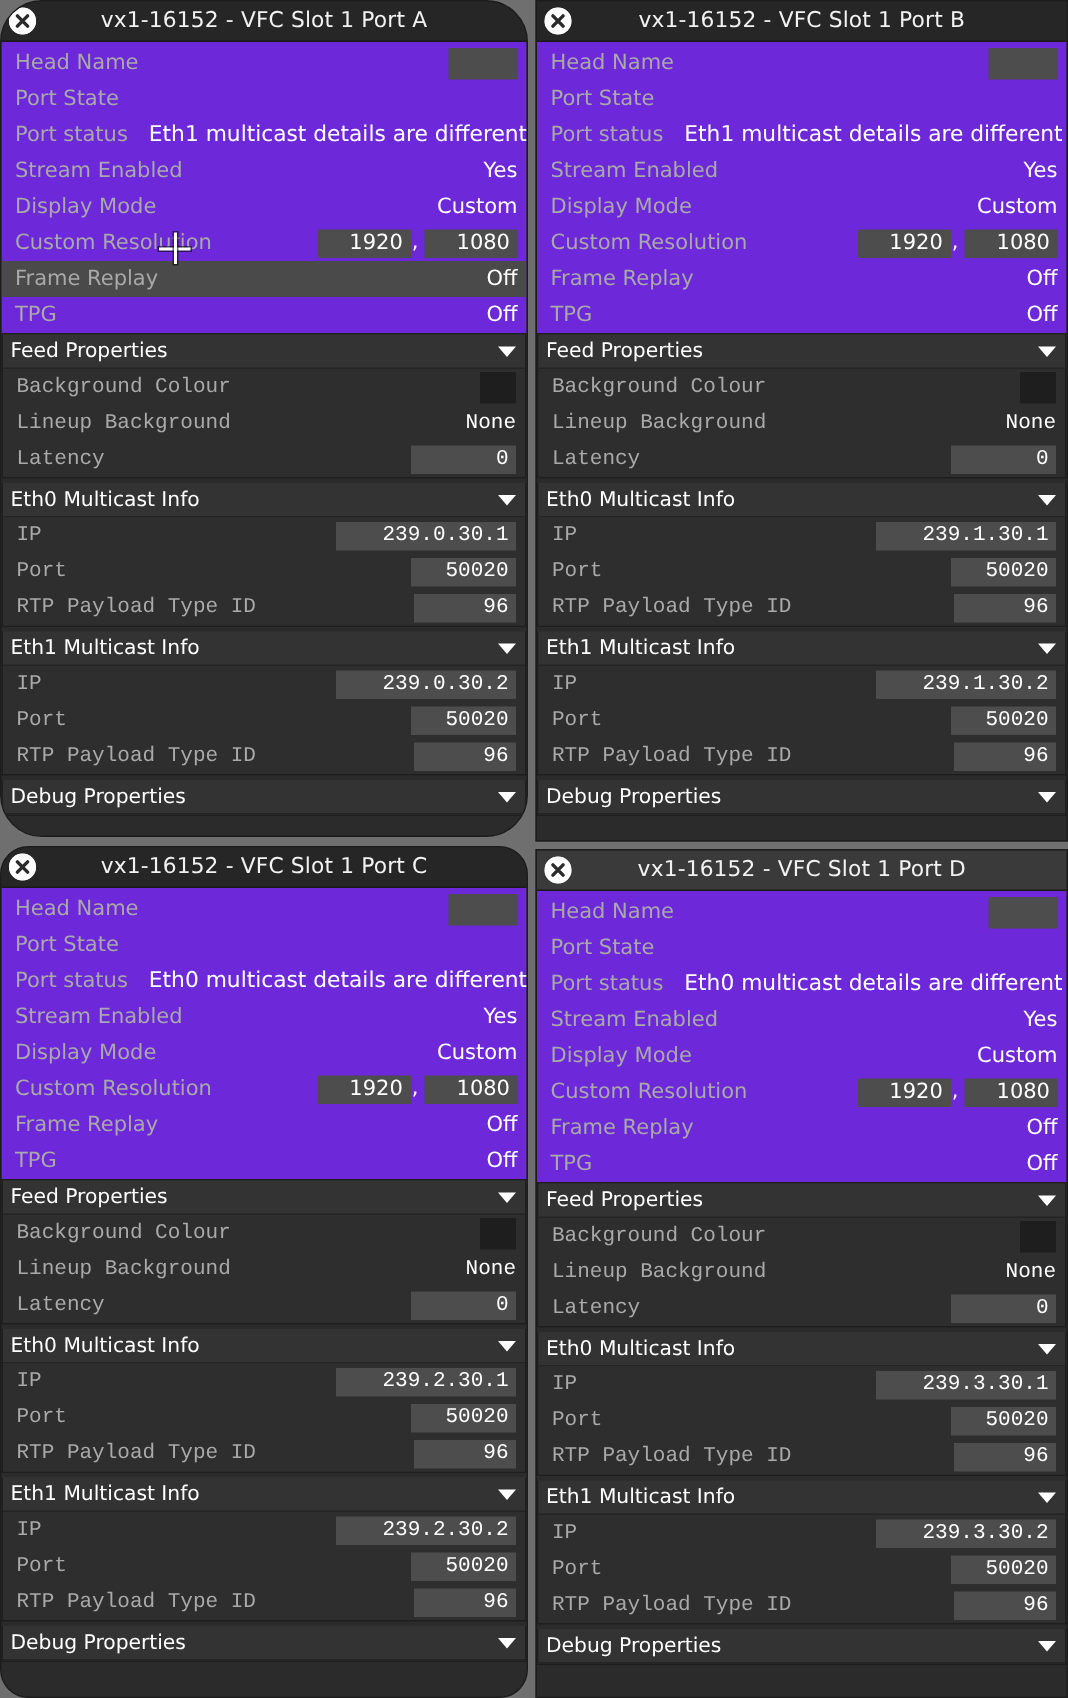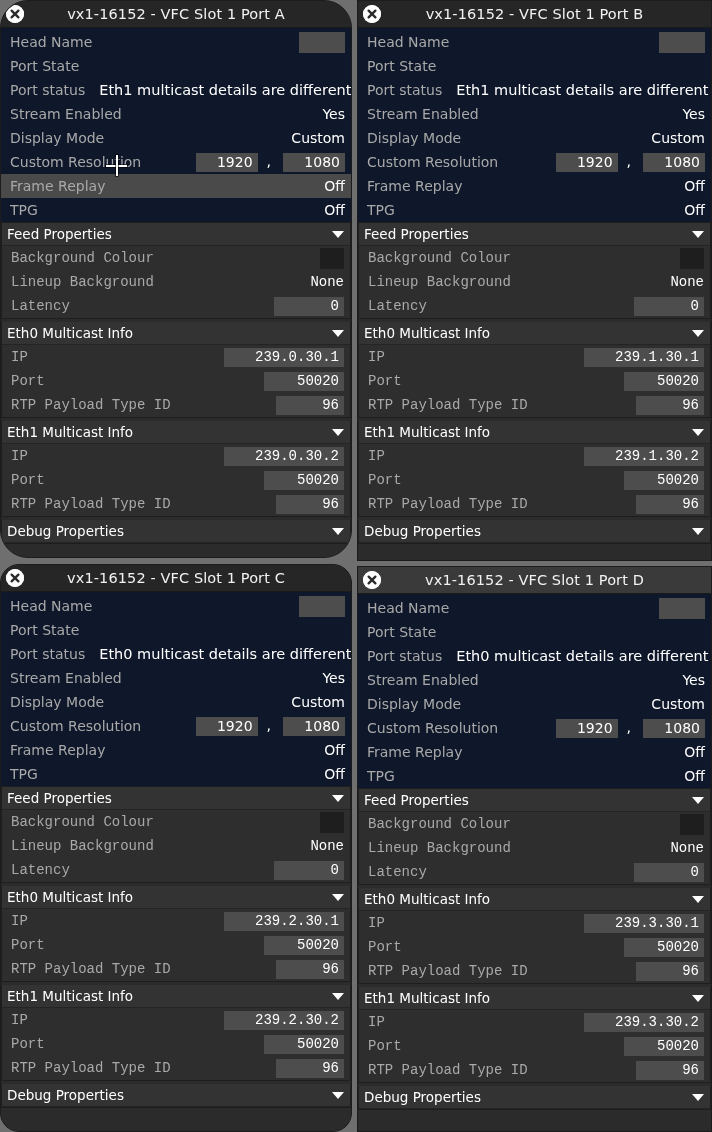--- a/index.html
+++ b/index.html
@@ -133,21 +133,21 @@
   }
   .row .value {
     color: #ffffff;
     font-size: 14px;
     white-space: nowrap;
     text-align: right;
   }
 
   
   .topblock {
-    background: #0f172a;
+    background: #6d28d9;
     padding: 2px 0 0 0;
   }
   .topblock .row { height: 24px; padding: 0 6px 0 9px; }
 
   
   .field {
     display: inline-flex;
     align-items: center;
     justify-content: flex-end;
     background: #4d4d4d;
@@ -155,28 +155,28 @@
     font-size: 14px;
     height: 19px;
     padding: 0 5px 0 5px;
     box-sizing: border-box;
     border: none;
     cursor: text;
   }
   .field.w-head   { width: 46px; height: 21px; }
   .field.w-res    { width: 62px; }
   .field.w-ip     { width: 120px; }
-  .field.w-port   { width: 80px; }
+  .field.w-port   { width: 70px; }
   .field.w-rtp    { width: 68px; }
   .field.w-lat    { width: 70px; }
 
   .res-wrap {
     display: flex;
     align-items: flex-start;
-    gap: 8px;
+    gap: 0;
     padding-left: 16px;
   }
   .res-sep {
     color: #ffffff;
     font-size: 14px;
     padding: 0 4px 0 1px;
   }
 
   .swatch {
     width: 24px;

